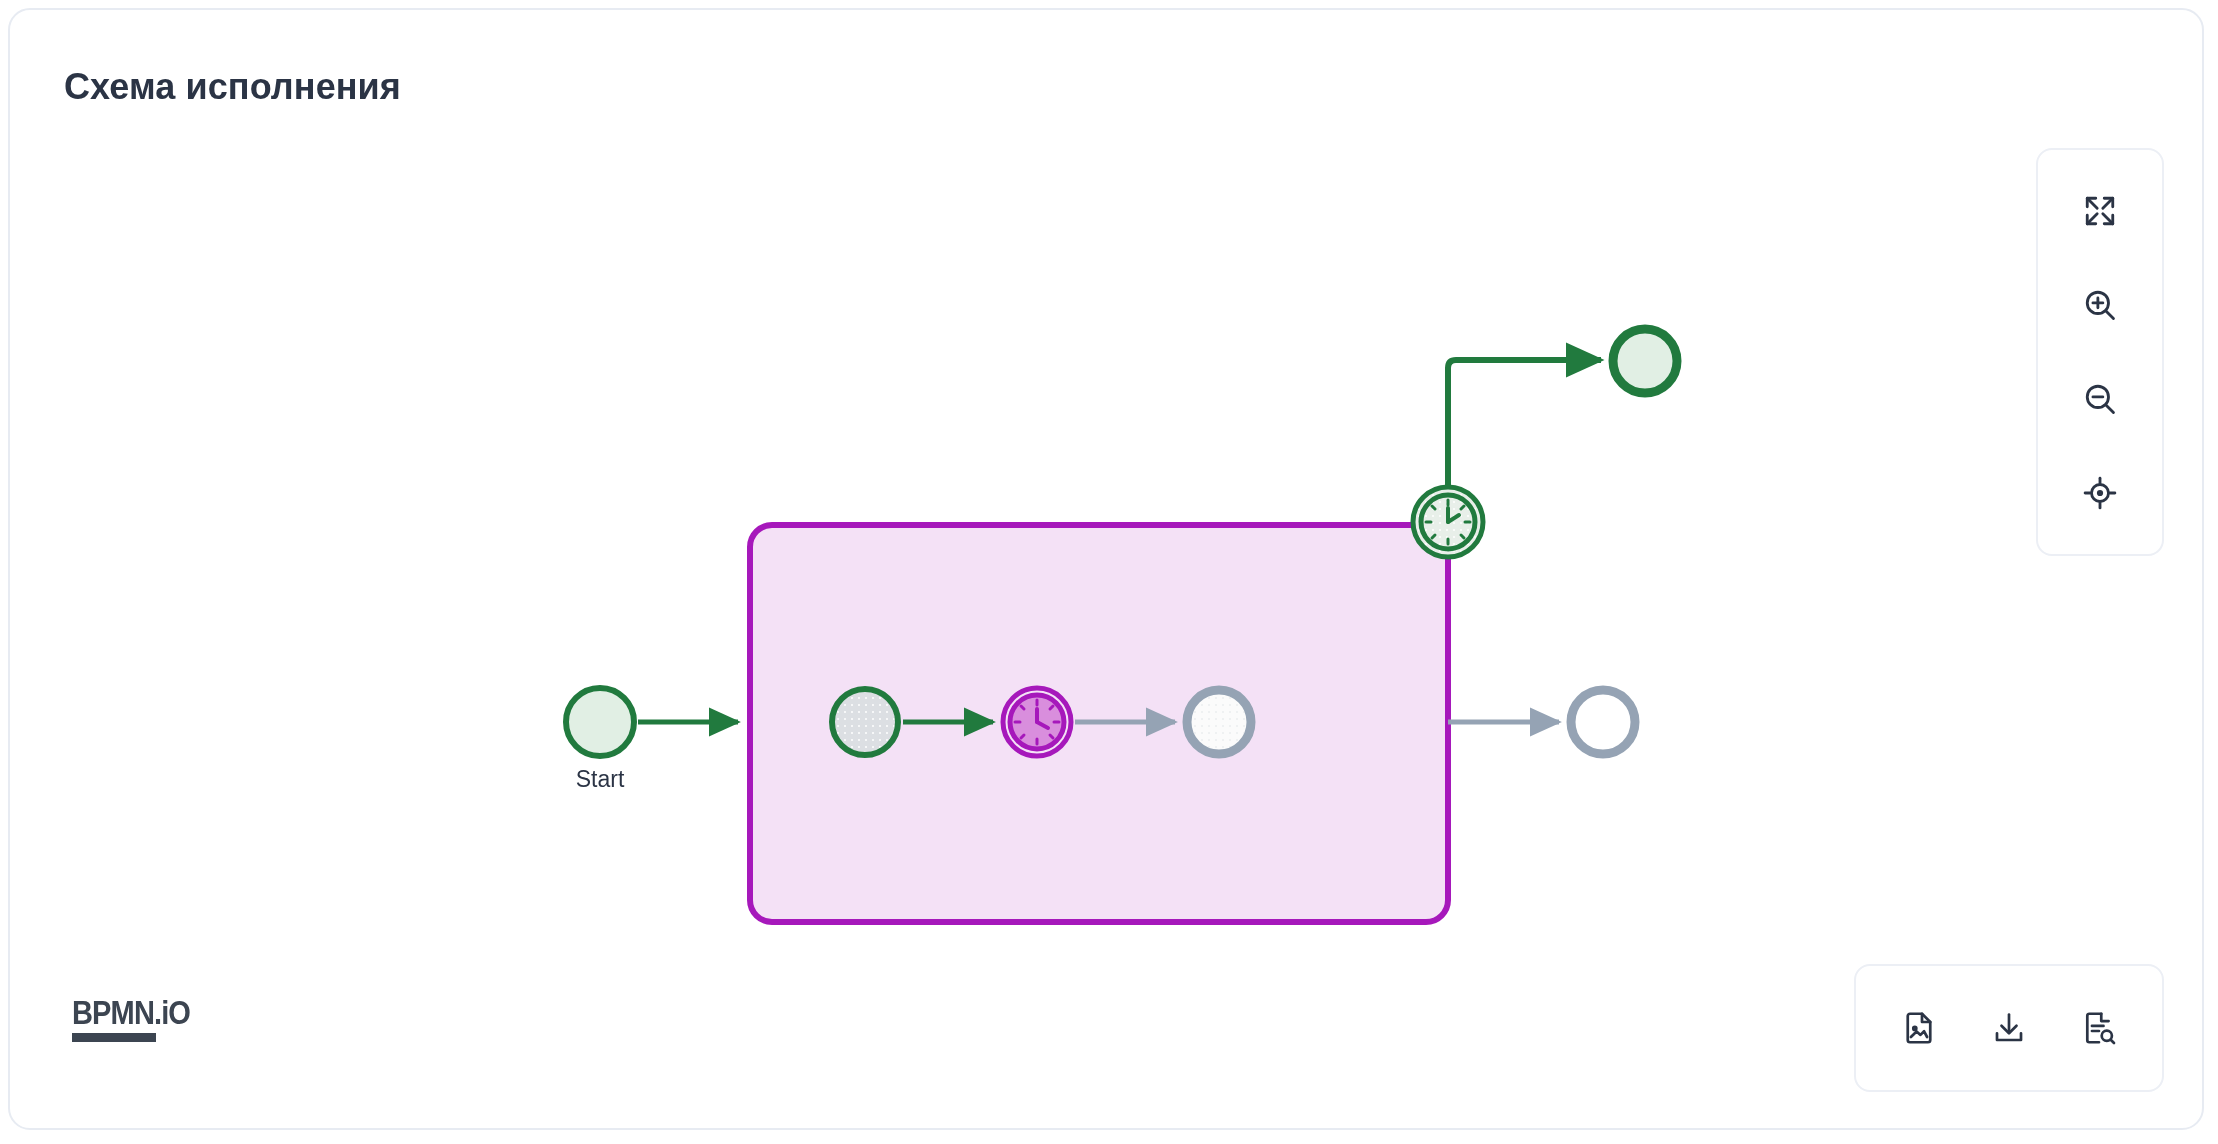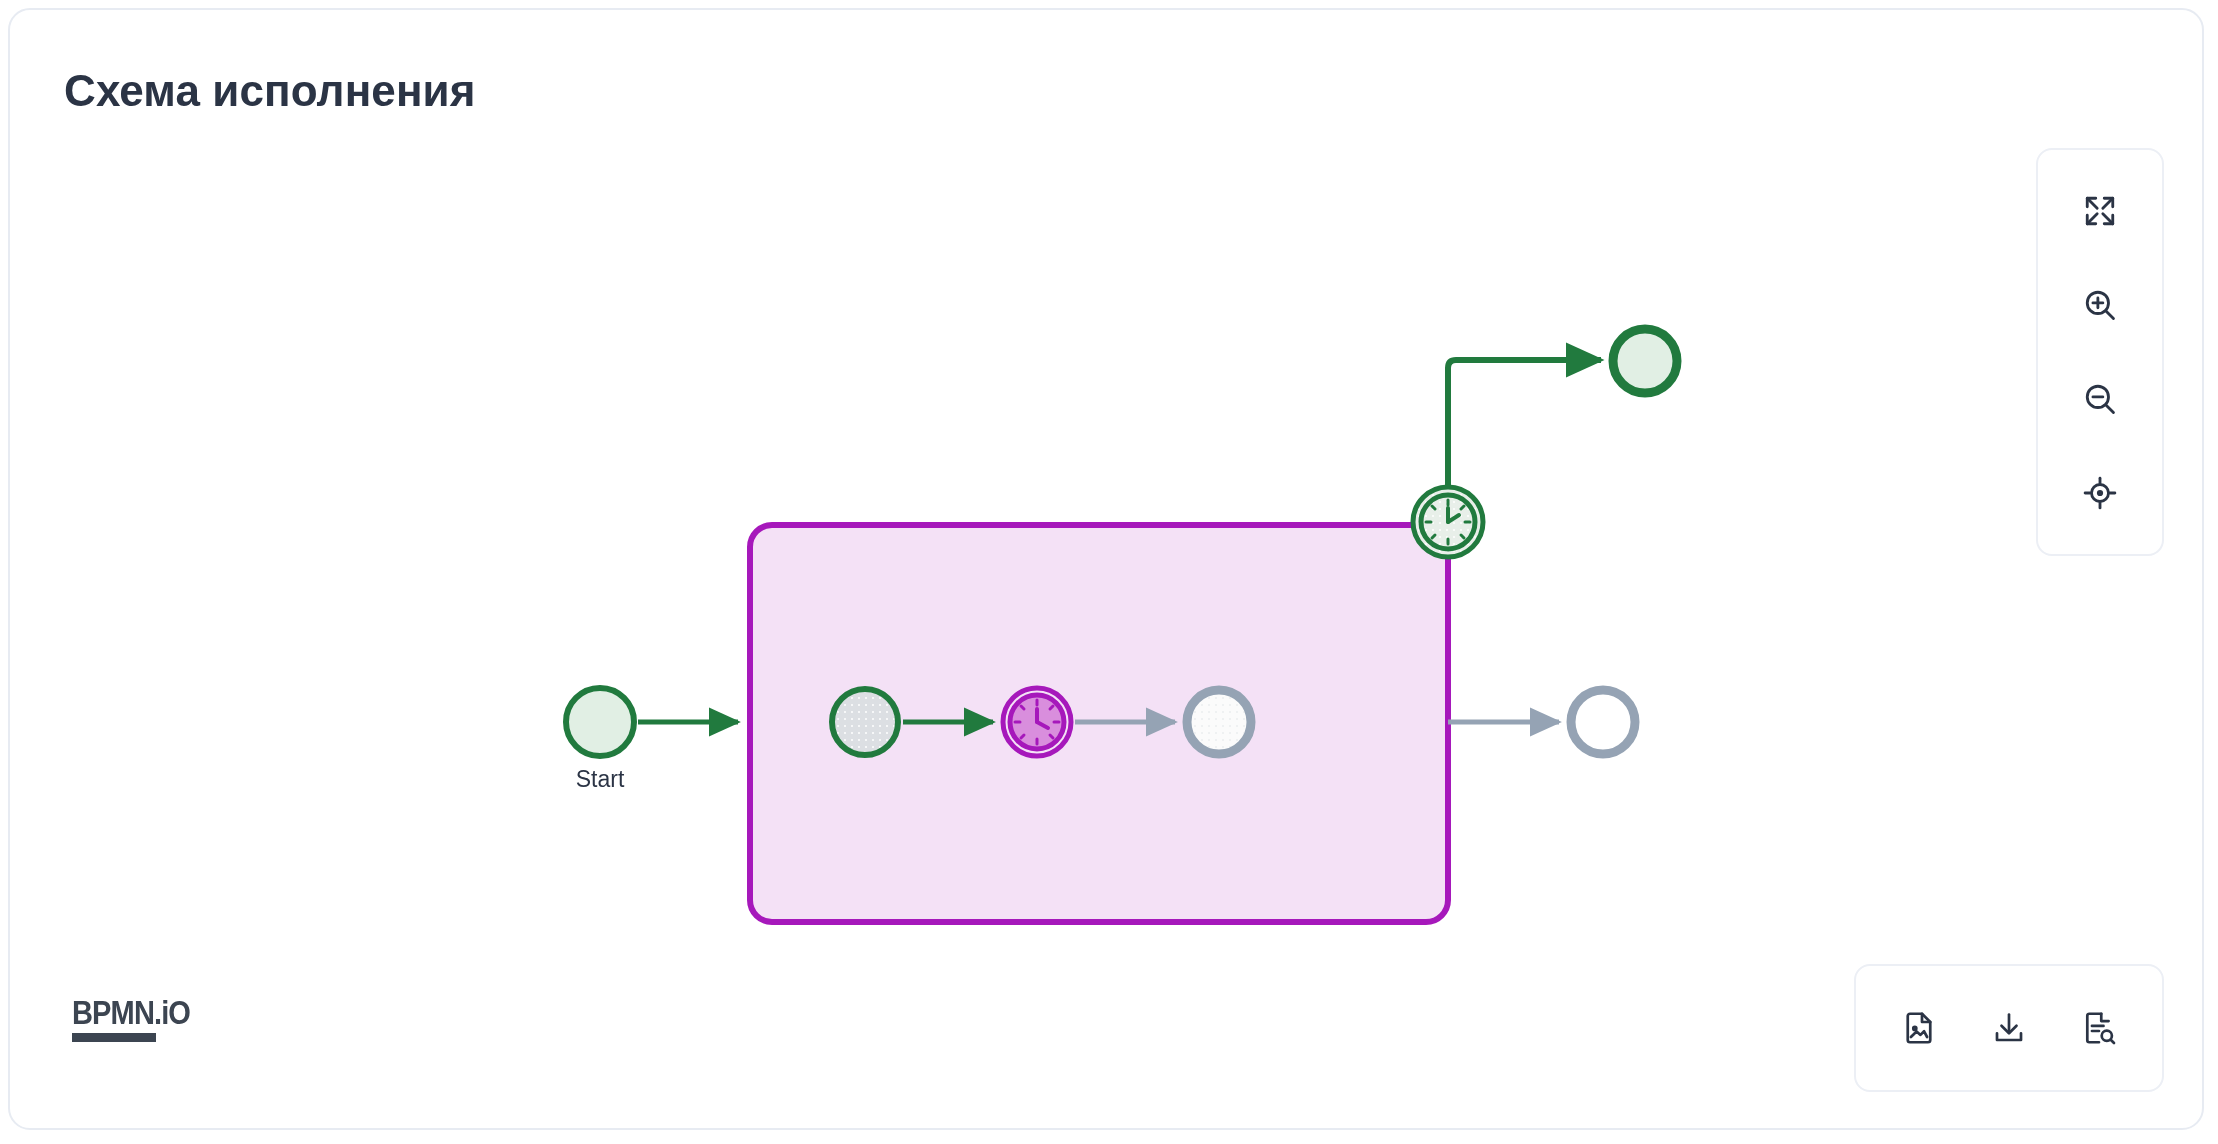--- a/index.html
+++ b/index.html
@@ -30,21 +30,21 @@
     background: #ffffff;
     border: 2px solid #e7ebf2;
     border-radius: 22px;
     overflow: hidden;
   }
 
   .page-title {
     position: absolute;
     left: 54px;
     top: 56px;
-    font-size: 44px;
+    font-size: 36px;
     font-weight: 700;
     color: #2b3445;
     letter-spacing: 0.1px;
     white-space: nowrap;
   }
 
   
   .bpmn-canvas {
     position: absolute;
     left: 0;

